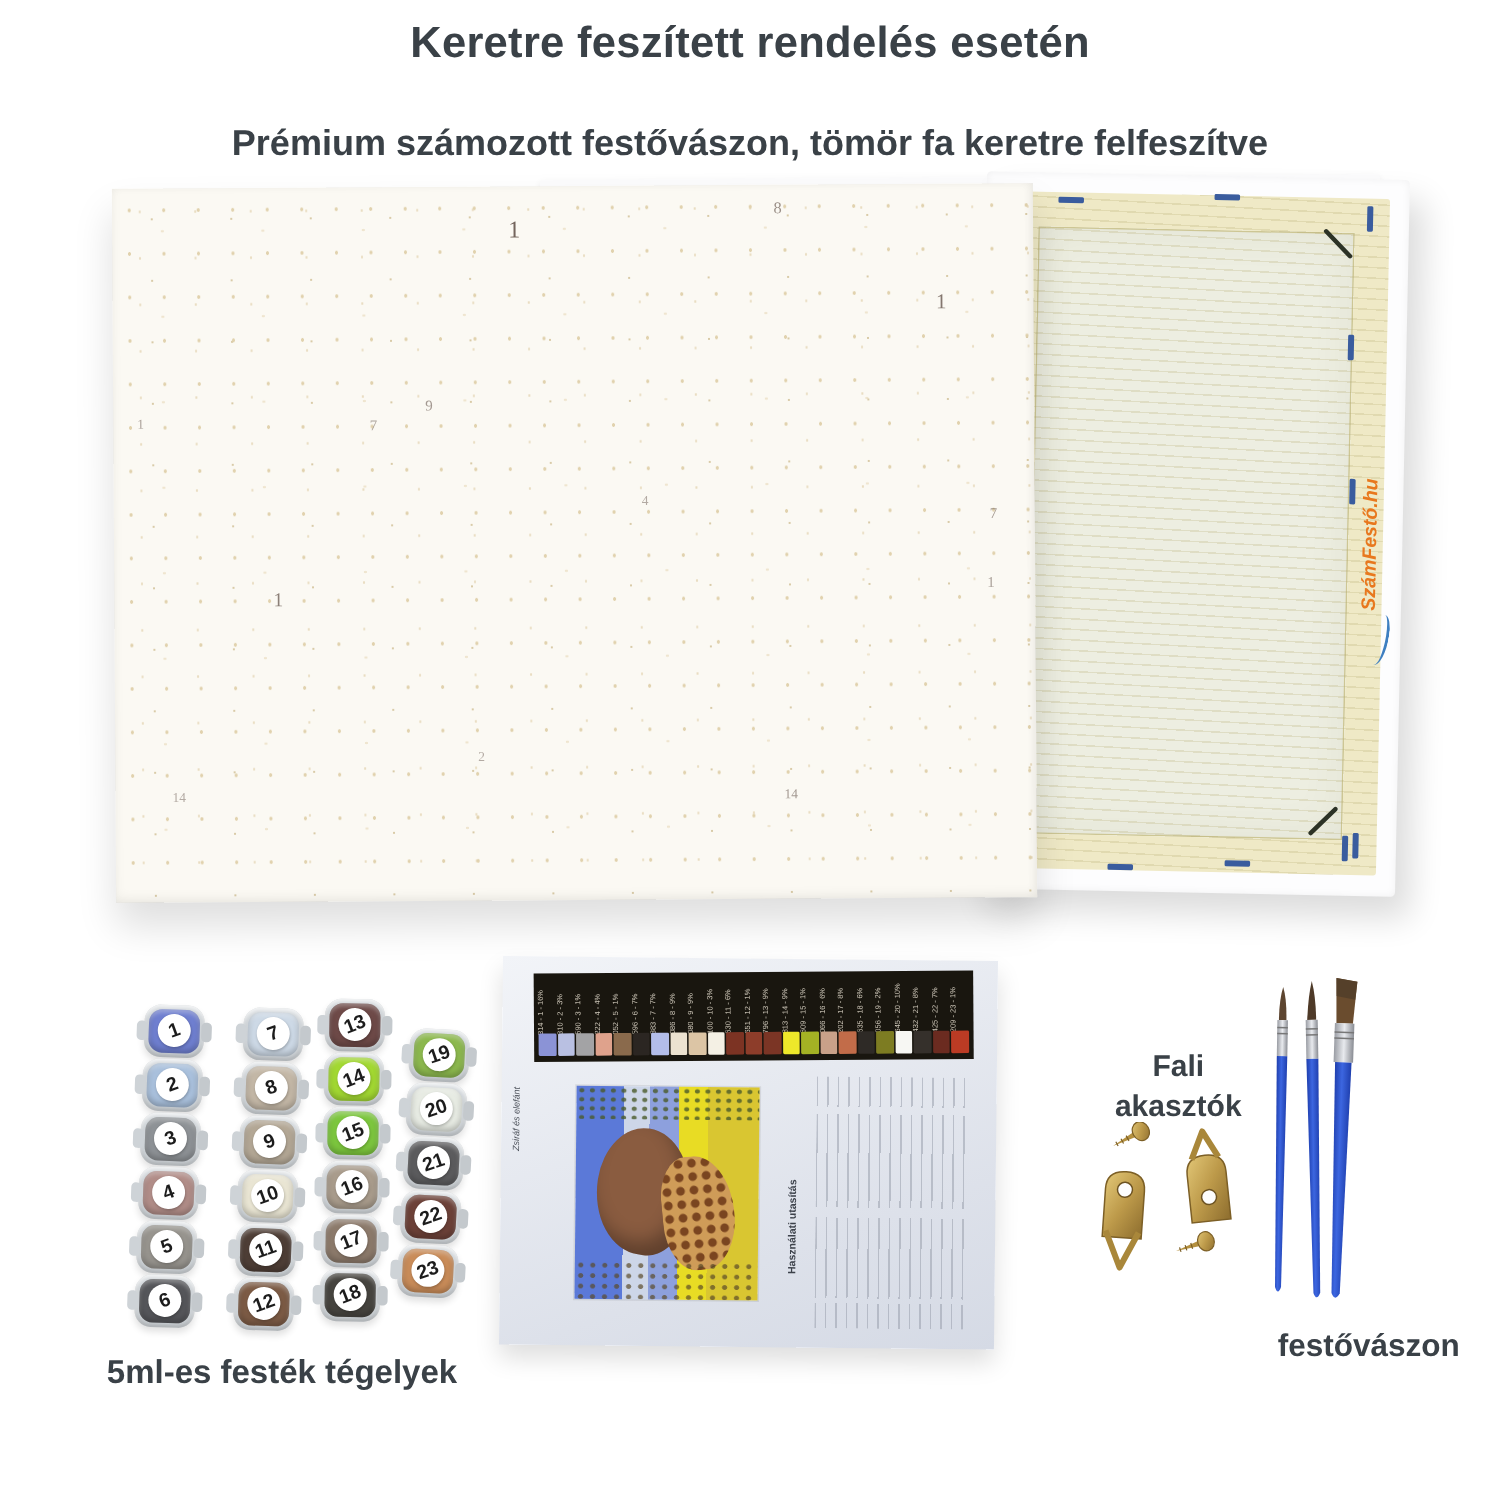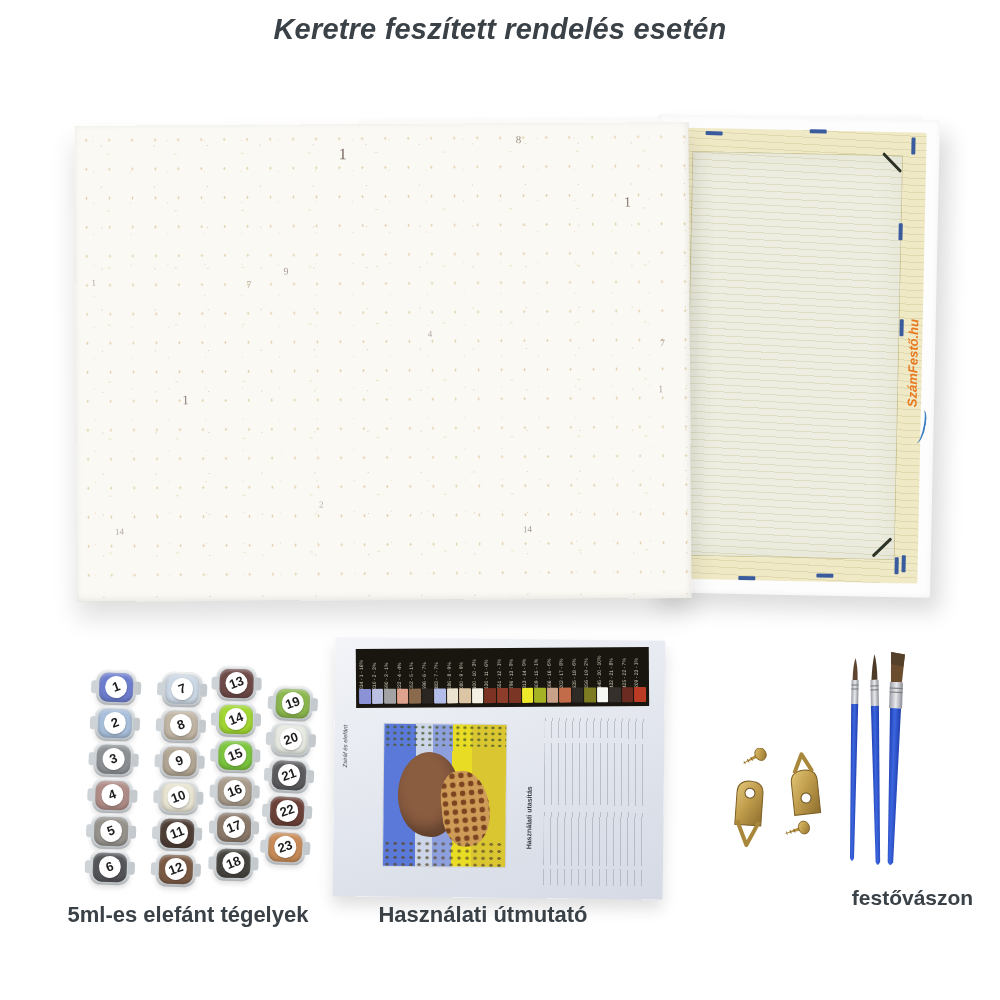--- a/index.html
+++ b/index.html
@@ -1,21 +1,21 @@
 <!DOCTYPE html>
 <html><head>
 <meta charset="utf-8">
 <style>
   html,body{margin:0;padding:0;background:#fff;}
   .stage{position:relative;width:1000px;height:1000px;background:#fff;overflow:hidden;
          font-family:"Liberation Sans",sans-serif;}
 
   
   .title{position:absolute;top:13px;left:0;width:1000px;text-align:center;
-         font-size:29px;font-weight:bold;color:#3a4147;letter-spacing:.2px;font-style:italic;}
+         font-size:29px;font-weight:bold;color:#3a4147;letter-spacing:.2px;}
   .subtitle{position:absolute;top:82px;left:0;width:1000px;text-align:center;
          font-size:24px;font-weight:bold;color:#3a4147;}
 
   
   .frame-back{position:absolute;left:653px;top:117px;width:282px;height:478px;
         transform:rotate(1.2deg);background:#fdfdfe;border-radius:3px;
         box-shadow:10px 14px 22px rgba(0,0,0,.14), inset 0 0 6px rgba(0,0,0,.05);}
   .frame-sheet{position:absolute;left:360px;top:118px;width:560px;height:26px;
         background:#fcfcfd;transform:rotate(-.4deg);border-radius:2px;
         box-shadow:0 2px 5px rgba(0,0,0,.08);}
@@ -107,20 +107,21 @@
   
   .hangers-art{position:absolute;left:712px;top:748px;}
   .brushes-art{position:absolute;left:840px;top:650px;}
 </style>
 </head>
 <body>
 
 <div class="stage">
 
   <div class="title">Keretre feszített rendelés esetén</div>
+  <div class="subtitle">Prémium számozott festővászon, tömör fa keretre felfeszítve</div>
 
   <div class="frame-sheet"></div>
 
   <div class="frame-back">
     <div class="frame-wood"></div>
     <div class="brace tr"></div>
     <div class="brace br"></div>
     <div class="staple h" style="left:48px;top:16px;"></div>
     <div class="staple h" style="left:152px;top:12px;"></div>
     <div class="staple v" style="left:254px;top:18px;"></div>
@@ -428,19 +429,22 @@
     <g transform="translate(50,2) rotate(2)">
       <path d="M1 0 L15 2 L13 30 L2 30 Z" fill="#6a4c2e"></path>
       <path d="M1 0 L15 2 L14 14 L1.5 12 Z" fill="#55402a"></path>
       <rect x="1" y="30" width="13" height="26" fill="url(#fer)"></rect>
       <line x1="1" y1="36" x2="14" y2="36" stroke="#777" stroke-width="1"></line>
       <line x1="1" y1="40" x2="14" y2="40" stroke="#777" stroke-width="1"></line>
       <path d="M2 56 L13 56 L10.5 210 Q7.5 216 5 210 Z" fill="url(#hdl)"></path>
     </g>
   </svg>
 
-  <div class="caption cap-paints">5ml-es elefánt tégelyek</div>
-  <div class="caption cap-manual">Használati útmutató</div>
+  <div class="caption cap-paints">5ml-es festék tégelyek</div>
+  <div class="caption cap-hangers">
+    <div>Fali</div>
+    <div>akasztók</div>
+  </div>
   <div class="caption cap-brushes">
     <div>festővászon</div>
   </div>
 
 </div>
 
 </body></html>

